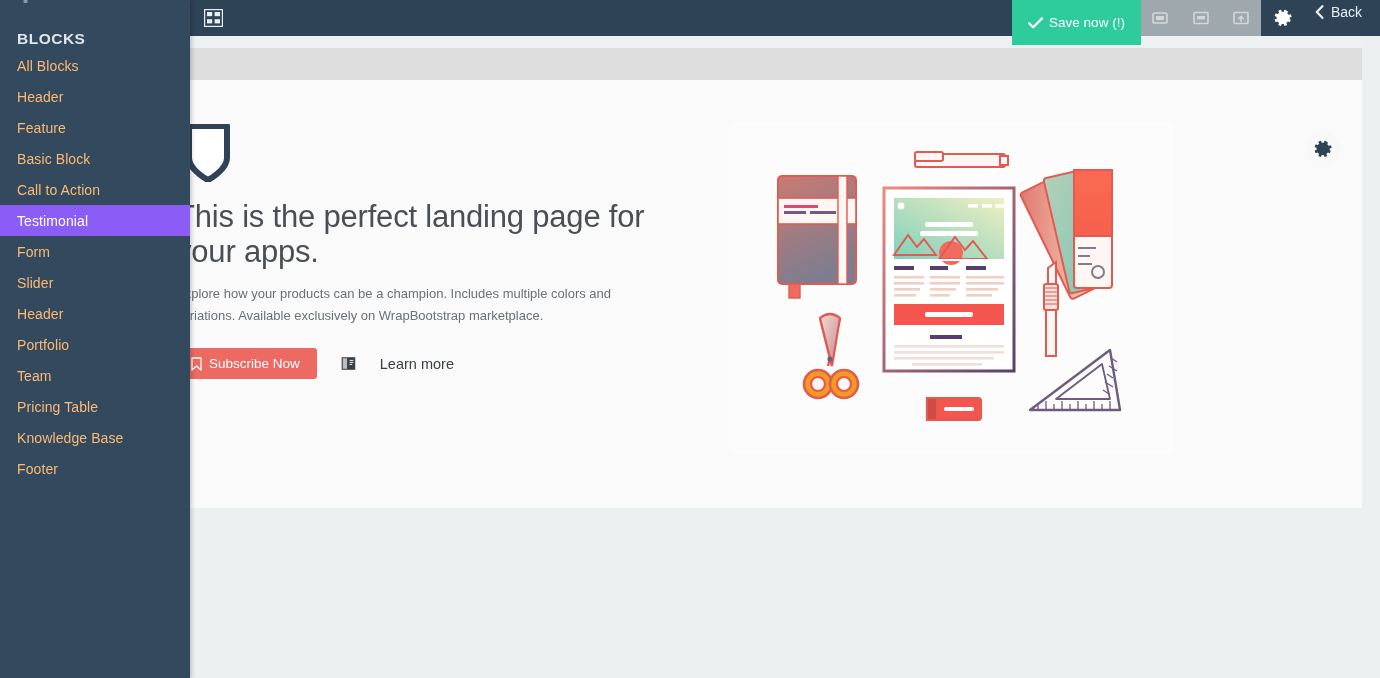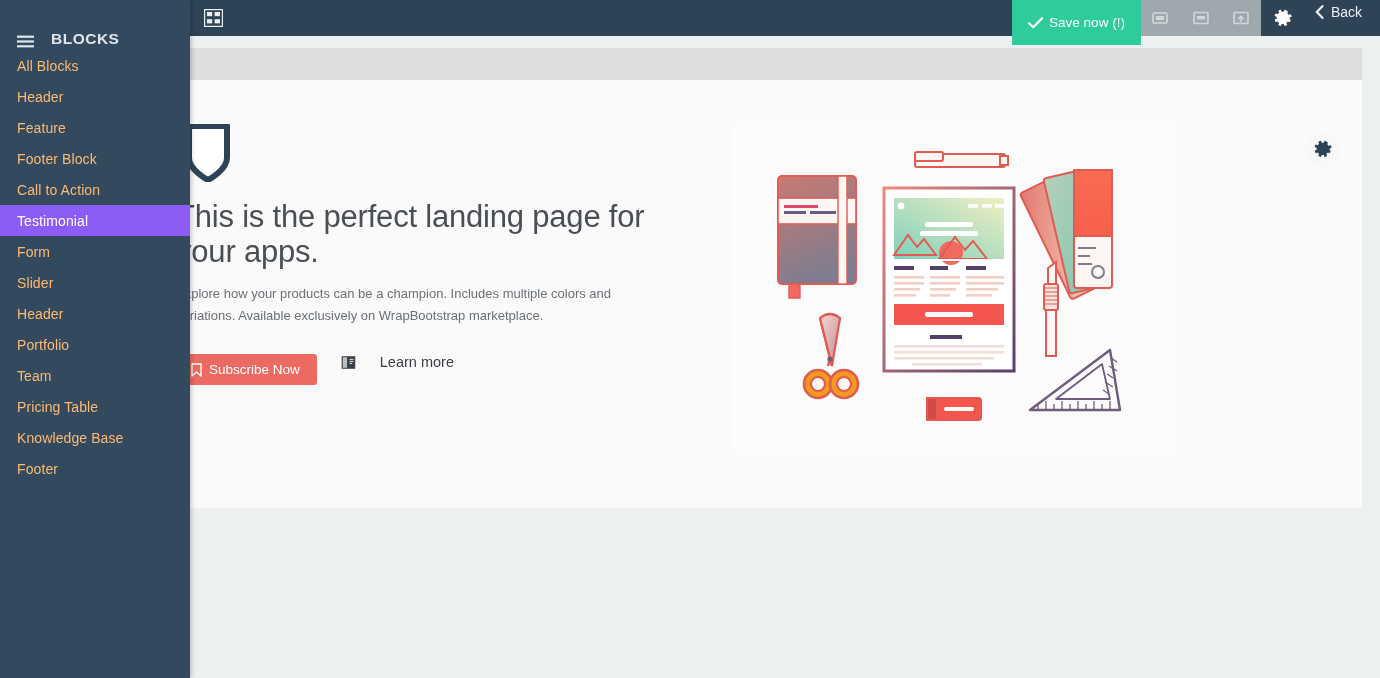--- a/index.html
+++ b/index.html
@@ -106,24 +106,25 @@
     width: 190px;
     height: 678px;
     background: #33495e;
     z-index: 50;
     box-shadow: 2px 0 4px rgba(0,0,0,0.18);
     overflow: hidden;
   }
   .sidebar-head {
     height: 48px;
     display: flex;
-    align-items: flex-end;
-    gap: 17px;
+    align-items: flex-start;
+    gap: 27px;
     padding: 0 0 0 17px;
     cursor: pointer;
+    flex-direction: column;
   }
   .ham { display: block; }
   .sidebar-title {
     color: #dfe6ec;
     font-size: 15.5px;
     letter-spacing: .5px;
     font-weight: 700;
   }
   .nav { padding-top: 2px; }
   .nav-item {
@@ -205,24 +206,24 @@
   }
   .hero-p {
     margin-top: 14px;
     margin-left: -16px;
     font-size: 13px;
     line-height: 1.65;
     color: #6b7177;
     width: 468px;
   }
   .hero-actions {
-    margin-top: 28px;
+    margin-top: 22px;
     margin-left: -16px;
     display: flex;
-    align-items: flex-start;
+    align-items: center;
     gap: 24px;
   }
   .btn-subscribe {
     background: #ec6a62;
     color: #ffffff;
     font-size: 13.5px;
     border-radius: 3px;
     padding: 8px 17px 8px 15px;
     display: inline-flex;
     align-items: center;
@@ -328,21 +329,21 @@
         <div class="nav-item">
           <span>All Blocks</span>
         </div>
         <div class="nav-item">
           <span>Header</span>
         </div>
         <div class="nav-item">
           <span>Feature</span>
         </div>
         <div class="nav-item">
-          <span>Footer Block</span>
+          <span>Basic Block</span>
         </div>
         <div class="nav-item">
           <span>Call to Action</span>
         </div>
         <div class="nav-item active">
           <span>Testimonial</span>
         </div>
         <div class="nav-item">
           <span>Form</span>
         </div>

